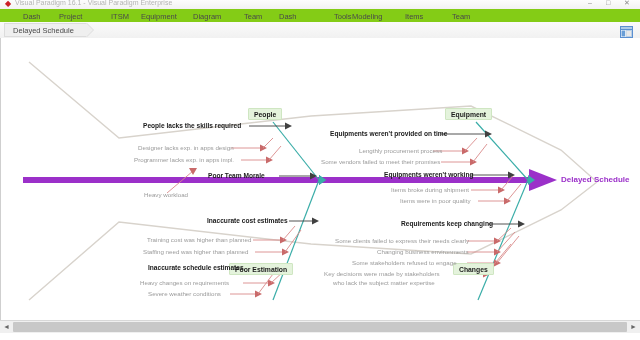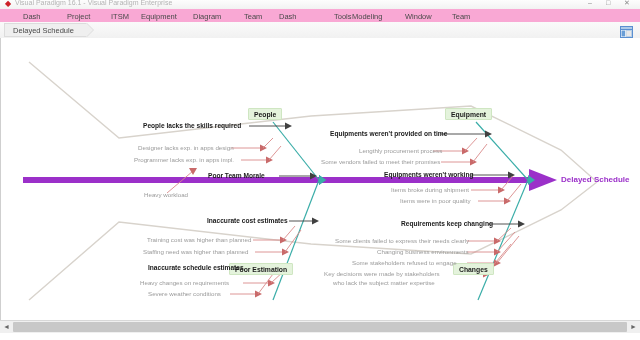--- a/index.html
+++ b/index.html
@@ -25,21 +25,21 @@
   .titlebar .tb-text{
     position:absolute;left:15px;top:-1px;
     font-size:7px;color:#7a7a7a;white-space:nowrap;
     opacity:.55;
   }
   .tb-btns{position:absolute;right:4px;top:-1px;font-size:7px;color:#8a8a8a;letter-spacing:6px;}
 
   
   .menubar{
     position:absolute;left:0;top:9px;width:640px;height:13px;
-    background:#f9a8d4;border-bottom:1px solid #e6e6e6;text-align:right;
+    background:#84cc16;border-bottom:1px solid #e6e6e6;text-align:right;
   }
   .menu-item{
     position:absolute;top:2px;
     font-size:7.5px;color:#4a4a4a;white-space:nowrap;
     padding:1px 3px;border-radius:2px;cursor:default;
   }
 
   
   .breadbar{
     position:absolute;left:0;top:22px;width:640px;height:16px;
@@ -145,29 +145,29 @@
 <div id="app">
 
   <div class="titlebar">
     <span class="tb-icon">◆</span>
     <span class="tb-text">Visual Paradigm 16.1 - Visual Paradigm Enterprise</span>
     <span class="tb-btns">– □ ✕</span>
   </div>
 
   <div class="menubar">
     <div class="menu-item" style="left:20px">Dash</div>
-    <div class="menu-item" style="left:64px">Project</div>
+    <div class="menu-item" style="left:56px">Project</div>
     <div class="menu-item" style="left:108px">ITSM</div>
     <div class="menu-item" style="left:138px">Equipment</div>
     <div class="menu-item" style="left:190px">Diagram</div>
     <div class="menu-item" style="left:241px">Team</div>
     <div class="menu-item" style="left:276px">Dash</div>
     <div class="menu-item" style="left:331px">Tools</div>
     <div class="menu-item" style="left:349px">Modeling</div>
-    <div class="menu-item" style="left:402px">Window</div>
+    <div class="menu-item" style="left:402px">Items</div>
     <div class="menu-item" style="left:449px">Team</div>
   </div>
 
   <div class="breadbar">
     <div class="crumb">
       <span>Delayed Schedule</span>
     </div>
     <div class="panel-icon">
       <svg width="13" height="12" viewBox="0 0 13 12">
         <rect x="0.5" y="0.5" width="12" height="11" fill="#ffffff" stroke="#5b8fd0"></rect>

